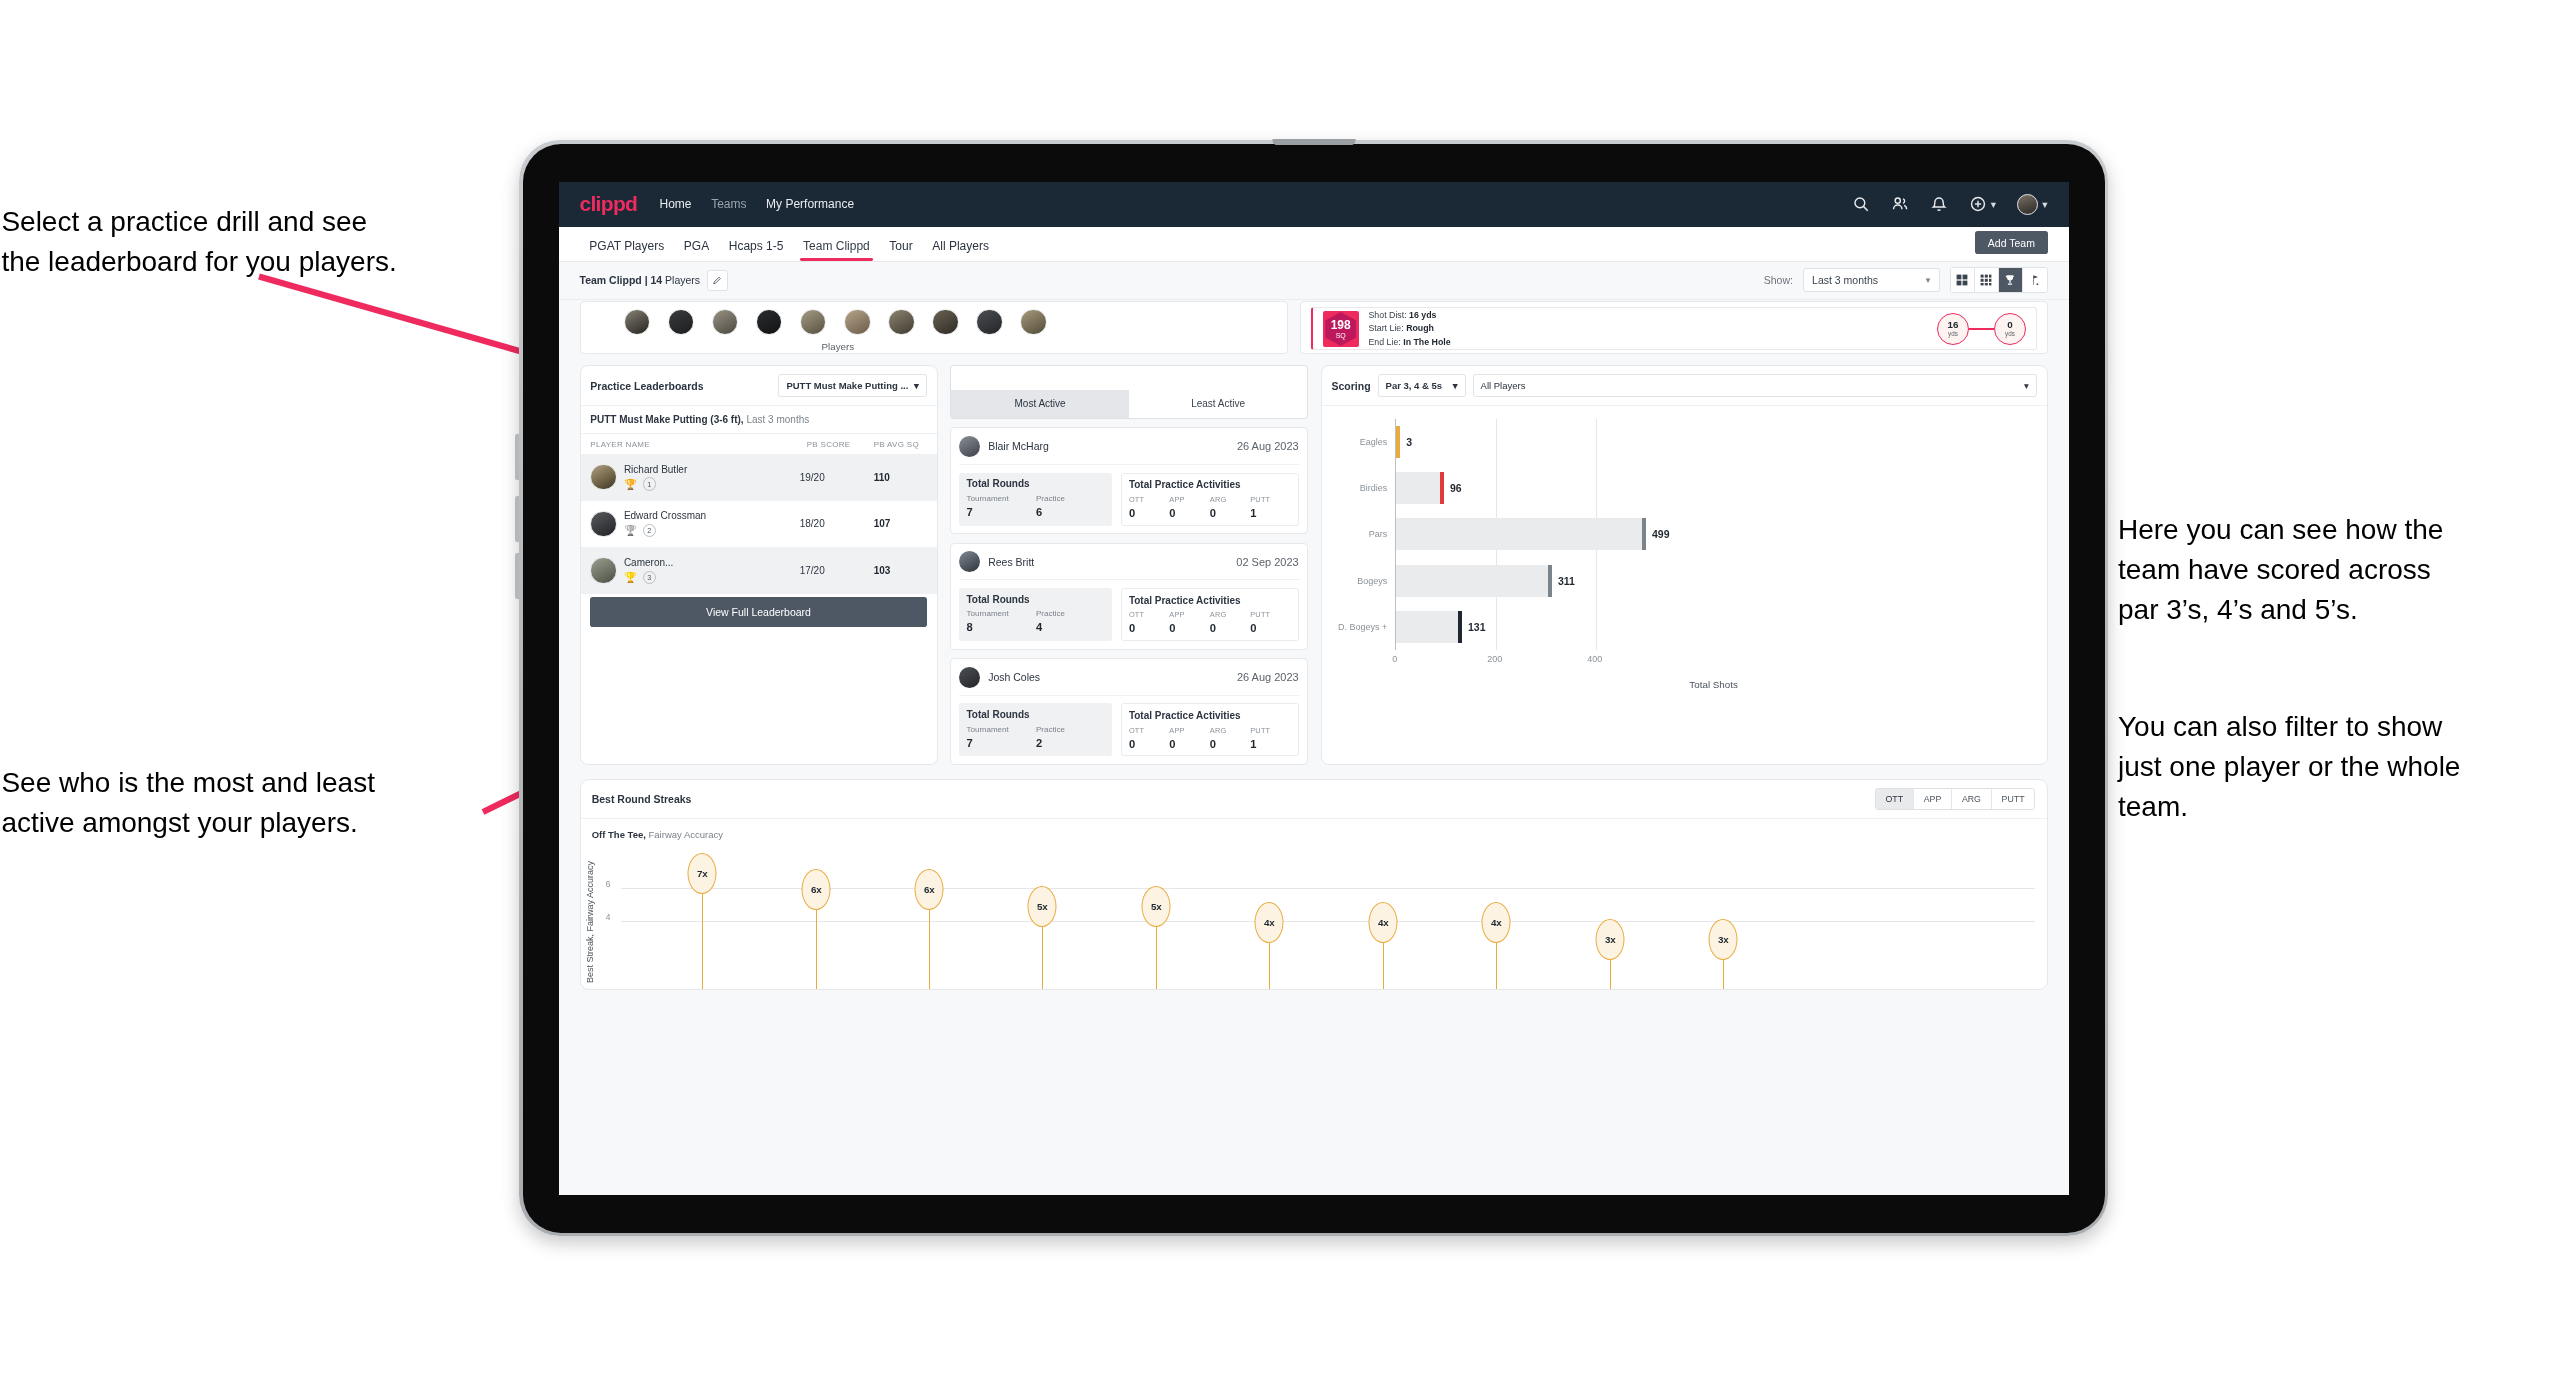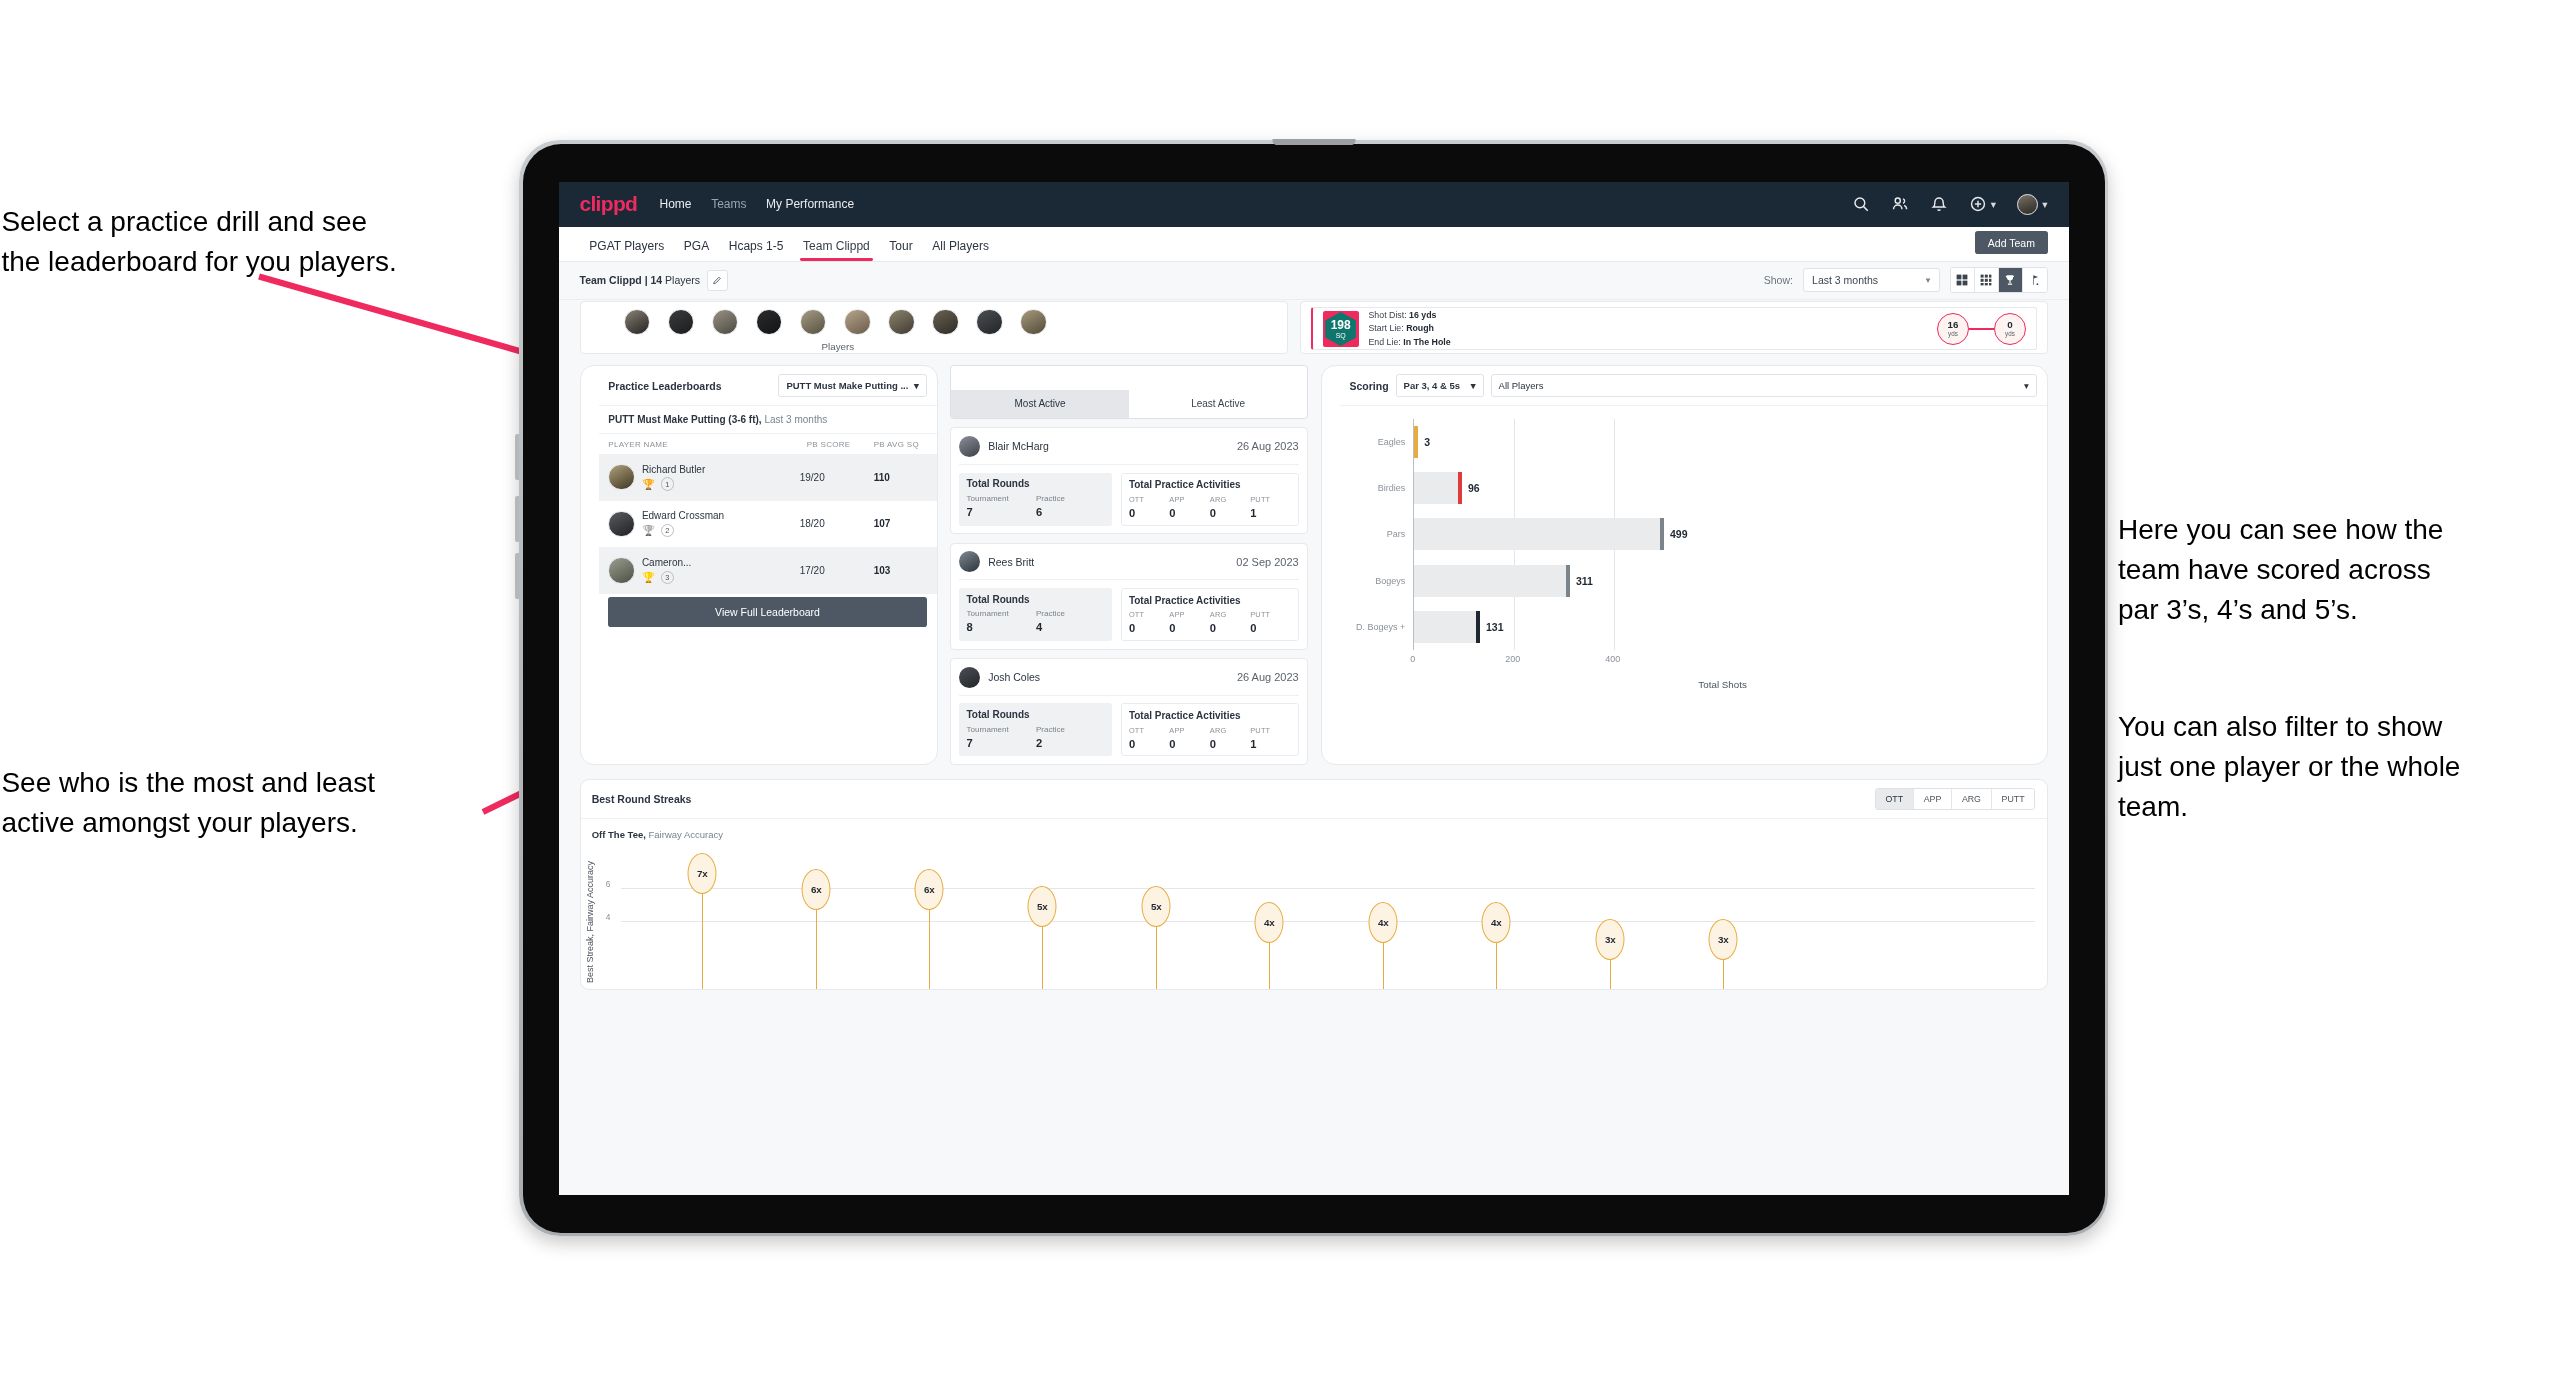--- a/index.html
+++ b/index.html
@@ -161,42 +161,42 @@
   .shotcard {
     display:flex; align-items:center; gap: 9.8px;
     border:0.7px solid #e6e8eb; border-left: 2.8px solid #ee2a5e; border-radius: 2.8px;
     padding: 4.2px 9.8px; height: 43px;
   }
   .sq-badge {
     width: 36px; height: 36px; background:#ee2a5e; border-radius: 2.1px;
     display:flex; align-items:center; justify-content:center; flex: 0 0 auto;
   }
   .hexnum {
-    width: 31px; height: 34px; background:#0f766e;
+    width: 31px; height: 34px; background:#be185d;
     clip-path: polygon(50% 0%, 100% 25%, 100% 75%, 50% 100%, 0% 75%, 0% 25%);
     display:flex; flex-direction:column; align-items:center; justify-content:center;
     color:#fff; line-height: 1;
   }
   .hexnum b { font-size: 12px; }
   .hexnum i { font-size: 7px; font-style: normal; margin-top:1.4px; }
   .shotlines { font-size: 8.8px; color:#3b444e; line-height: 1.48; }
   .shotlines b { color:#1f2730; }
   .dumbbell { margin-left: auto; display:flex; align-items:center; }
   .dbnode {
     width: 32px; height: 32px; border-radius: 50%; border: 1.4px solid #ee2a5e;
     background:#fdf3f1; display:flex; flex-direction:column;
     align-items:center; justify-content:center; line-height:1;
   }
   .dbnode b { font-size: 9.8px; color:#1f2730; }
   .dbnode i { font-size: 6.3px; font-style:normal; color:#5b636b; margin-top:1.4px;}
   .dbbar { width: 25px; height: 2.8px; background:#ee2a5e; }
 
   
   .midrow { display:flex; gap: 12.6px; margin-top: 11.2px; }
-  .panel { border:0.7px solid #e6e8eb; border-radius:14px; background:#fff;padding-left:18px; }
+  .panel { border:0.7px solid #e6e8eb; border-radius:8px; background:#fff; }
   .p1 { flex: 0 0 358px; }
   .p2 { flex: 0 0 358px; background: transparent; border: none; }
   .p3 { flex: 1; }
 
   .p1-head {
     display:flex; align-items:center; padding: 8.4px 9.8px; gap: 7px;
     border-bottom: 0.7px solid #eef0f2;
   }
   .p1-title { font-size: 10.5px; font-weight: 700; color:#2b3440; }
   .p1-sel {

